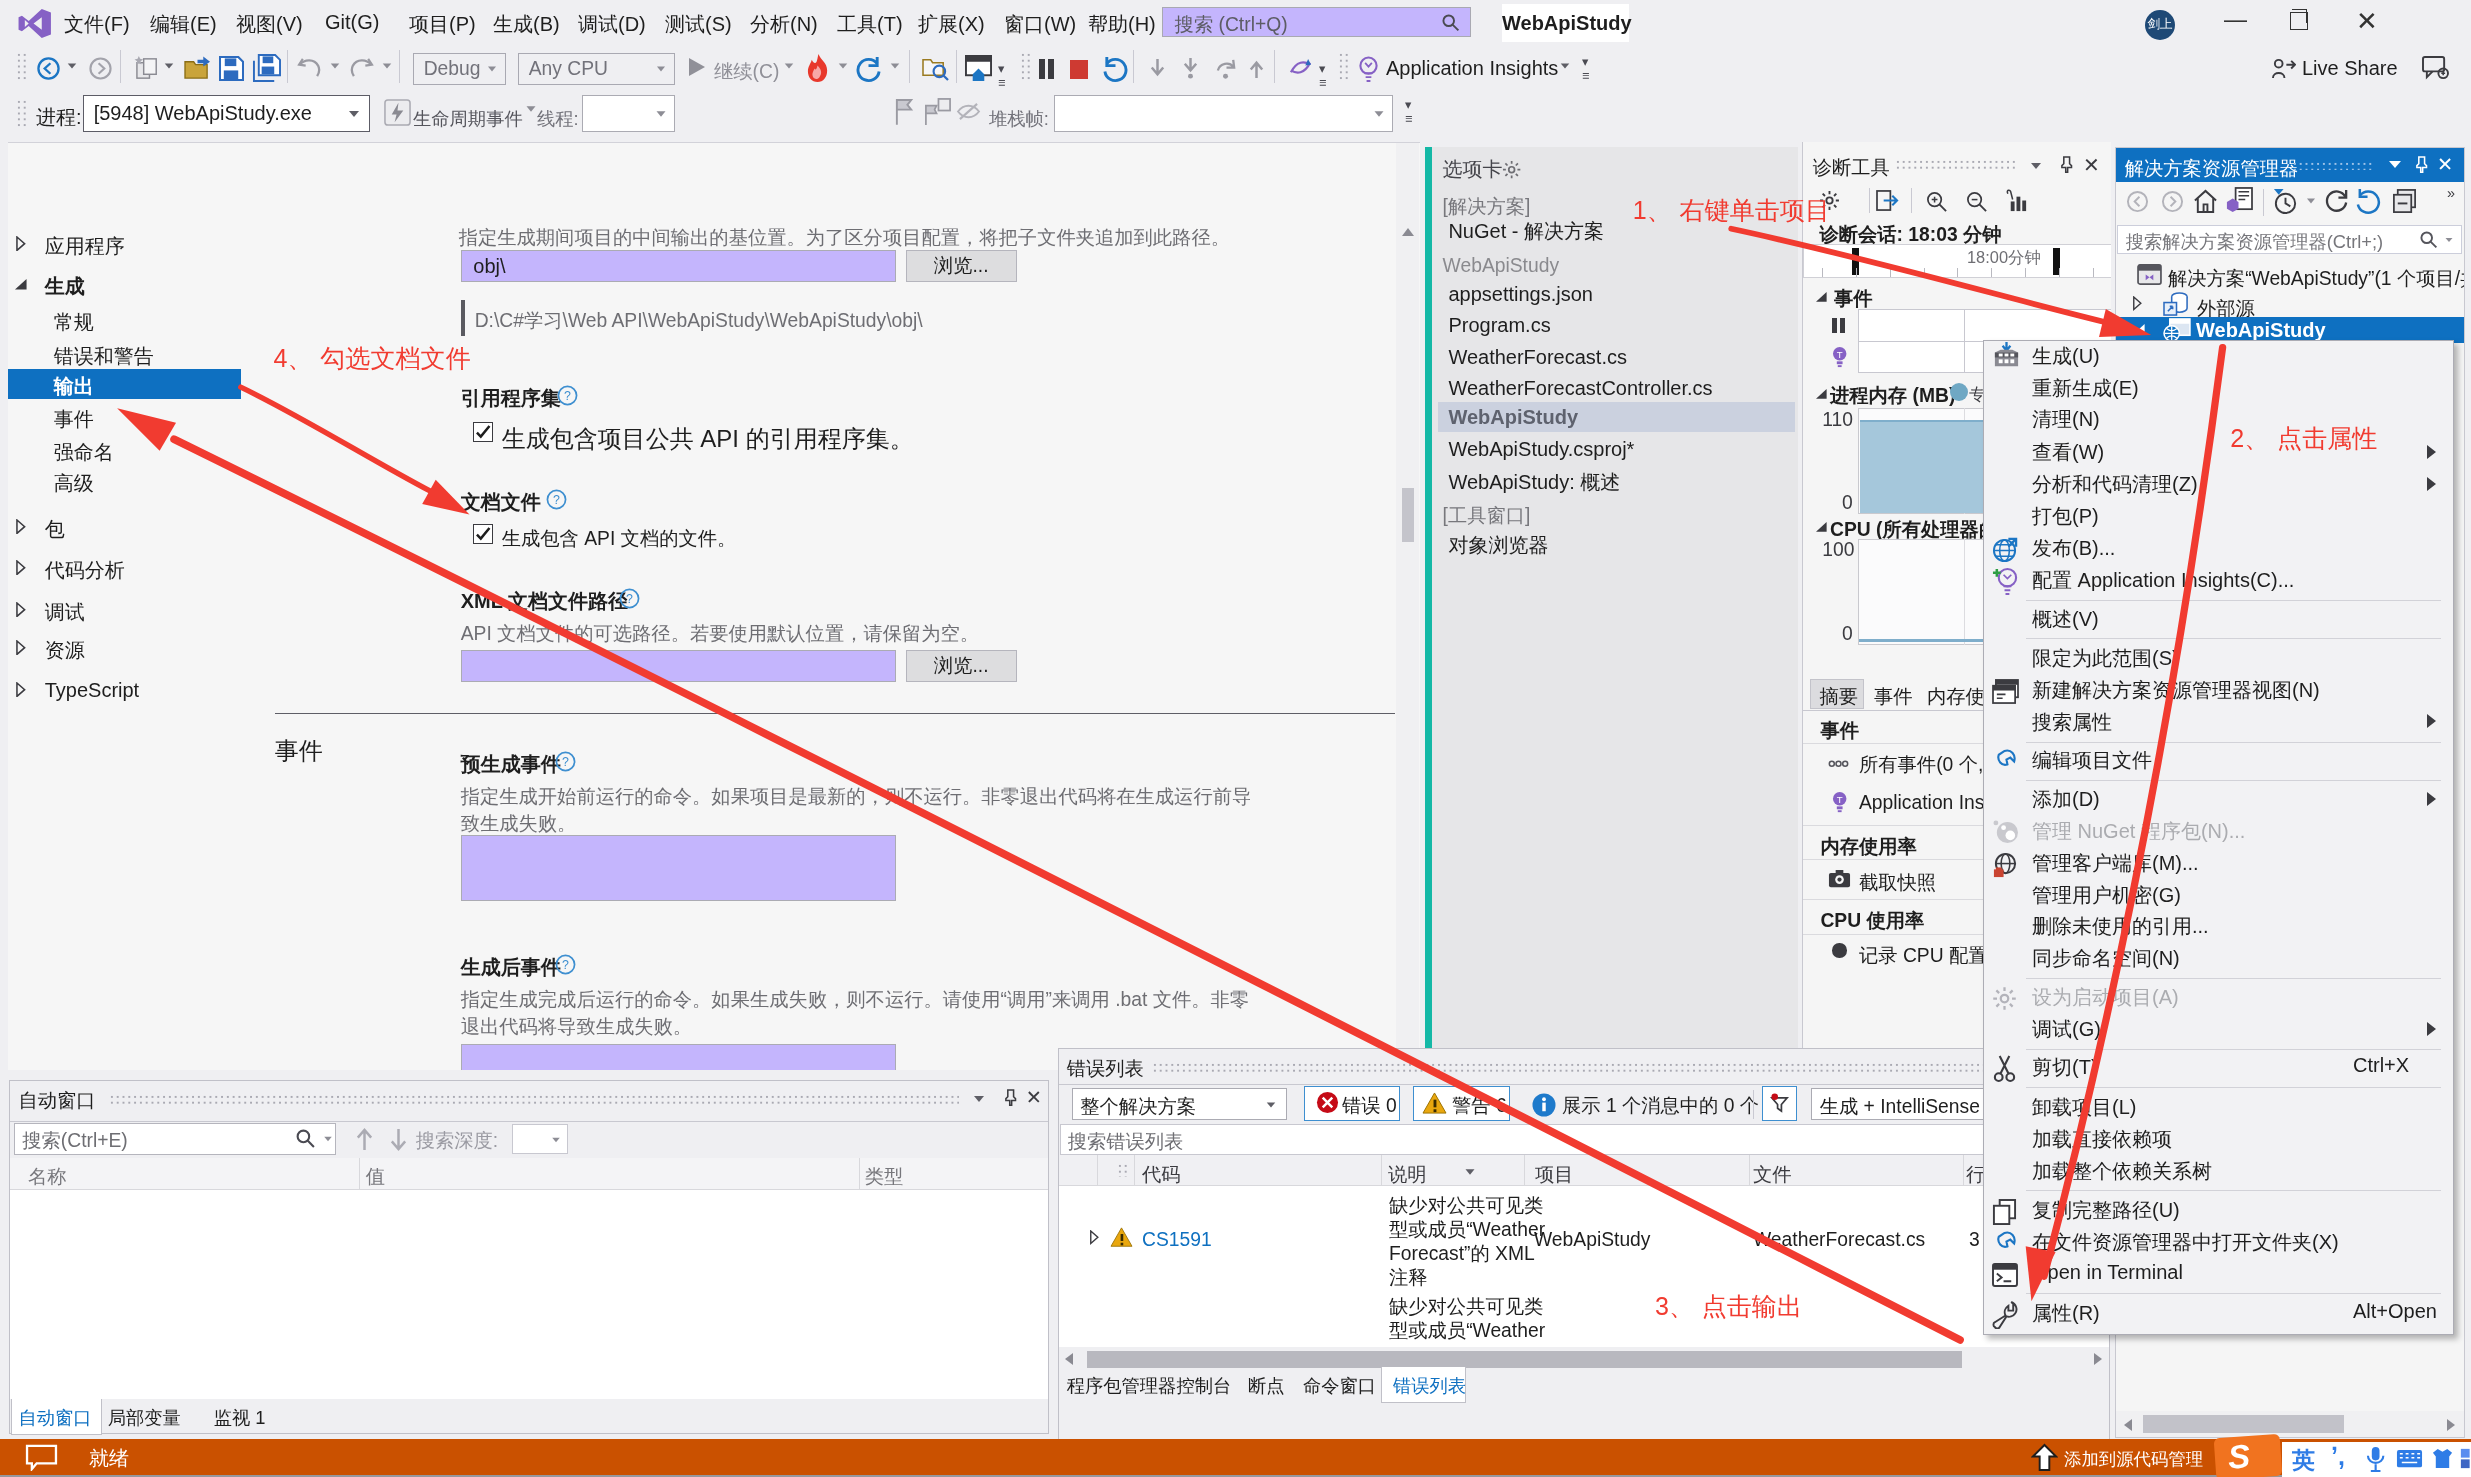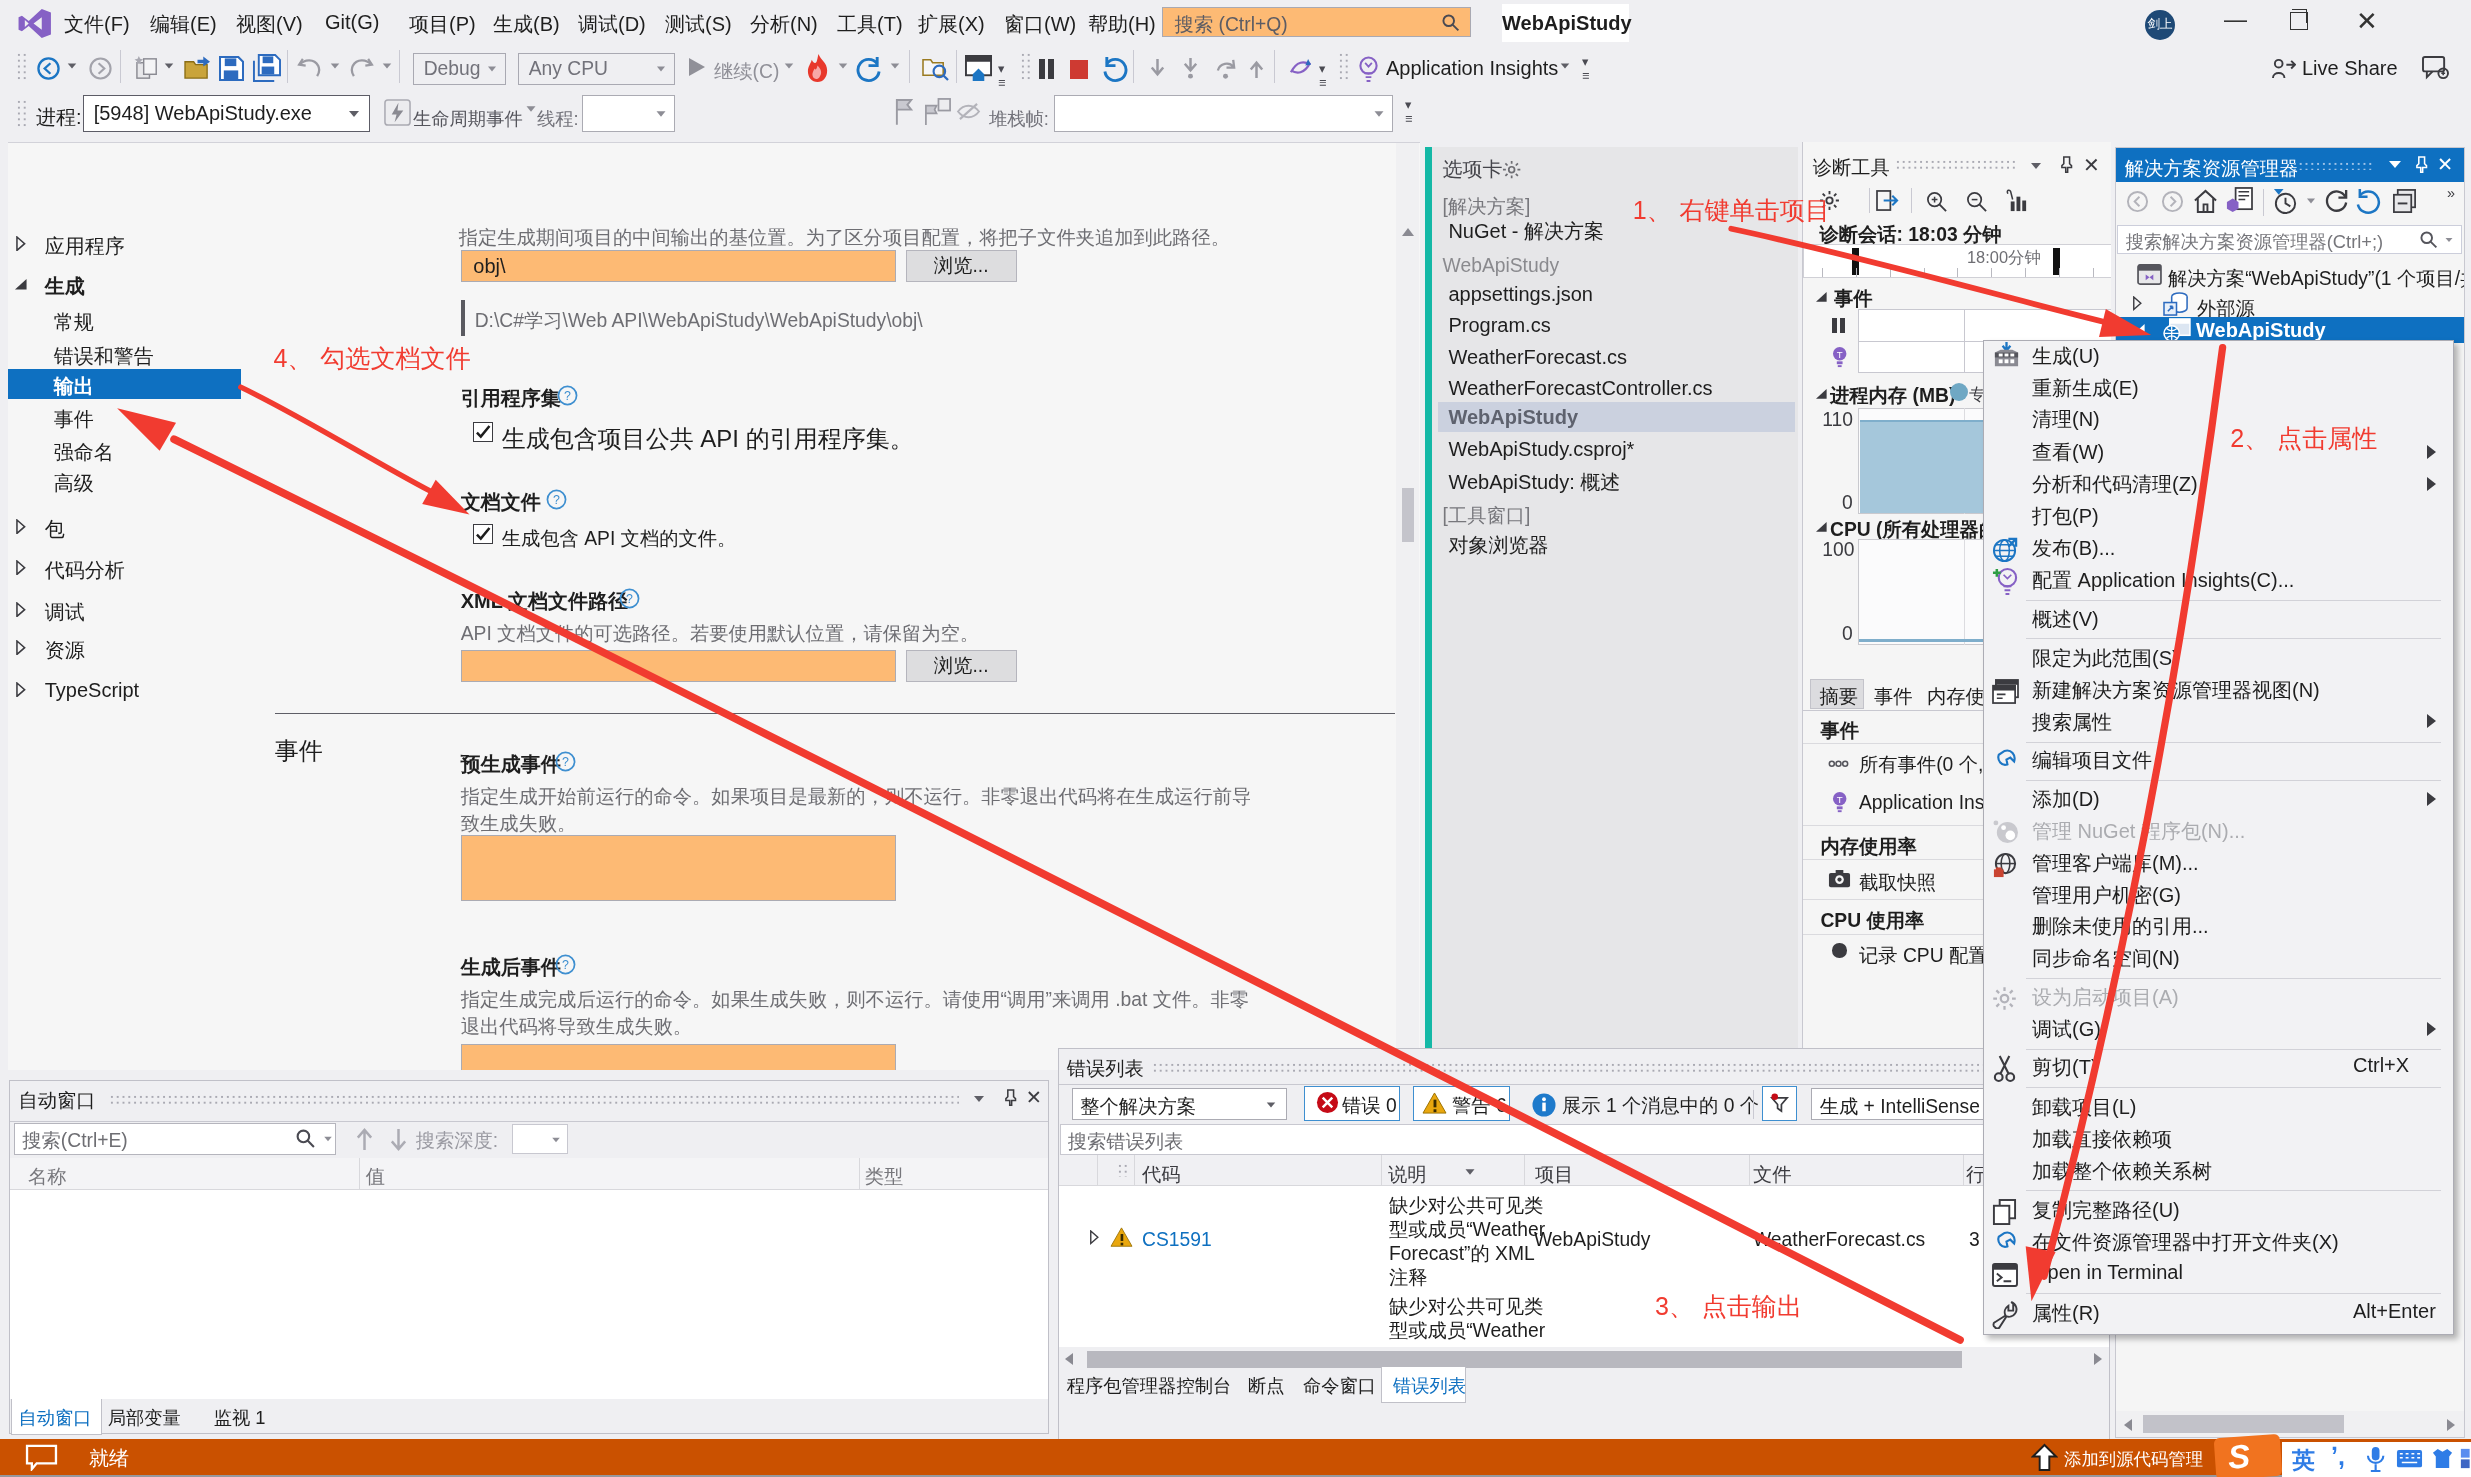--- a/index.html
+++ b/index.html
@@ -3,21 +3,21 @@
 <style>
 *{margin:0;padding:0;box-sizing:border-box}
 html,body{width:2472px;height:1477px;overflow:hidden}
 body{font-family:"Liberation Sans",sans-serif;background:#EFEFF2;color:#1E1E1E;position:relative}
 .abs{position:absolute}
 .grip{background-image:radial-gradient(circle,#A9A9B2 1.3px,transparent 1.5px);background-size:5.8px 5.8px}
 .sep{background:#C9C9D2}
 .ddl{background:#EFEFF2;border:1px solid #A9A9B2;color:#72727A;font-size:19.3px;line-height:30px;padding-left:9.7px}
 .caret{width:0;height:0;border-left:5.8px solid transparent;border-right:5.8px solid transparent;border-top:6.8px solid #5E5E66}
 .caretg{width:0;height:0;border-left:5.8px solid transparent;border-right:5.8px solid transparent;border-top:6.8px solid #8D8D95}
-.wbox{background:#fdba74;border:1px solid #ABABB3}
+.wbox{background:#c4b5fd;border:1px solid #ABABB3}
 .btn{background:#DDDDDF;border:1px solid #B5B5BD;color:#1E1E1E;font-size:19.3px;text-align:center}
 .b{font-weight:bold}
 .g{color:#6E6E73}
 .menuitem{position:absolute;left:2032px;font-size:20px;color:#1E1E1E;white-space:nowrap}
 .menuitem.dis{color:#ABACB0}
 .msep{position:absolute;left:2026px;width:415px;height:1px;background:#D2D2D8}
 .subarr{position:absolute;left:2427px;width:0;height:0;border-top:7.7px solid transparent;border-bottom:7.7px solid transparent;border-left:9.7px solid #3B3B40}
 .cjk21{font-size:20px;white-space:nowrap}
 </style></head><body>
 <div class="abs" style="left:0;top:0;width:2472px;height:42px;background:#EFEFF2">
@@ -776,21 +776,21 @@
 <div class="menuitem" style="top:1261px;z-index:21">Open in Terminal</div>
 <svg class="abs" style="left:1992px;top:1263px;z-index:21" width="26" height="24" viewBox="0 0 27 25">
     <rect x="1" y="1" width="25" height="23" rx="2" fill="#fff" stroke="#3B3B40" stroke-width="2"></rect>
     <rect x="1" y="1" width="25" height="6" fill="#3B3B40"></rect>
     <path d="M5 11 L10 15 L5 19 M12 19 L20 19" fill="none" stroke="#3B3B40" stroke-width="2"></path>
   </svg>
 <div class="menuitem" style="top:1300px;z-index:21">属性(R)</div>
 <svg class="abs" style="left:1992px;top:1300px;z-index:21" width="27" height="29" viewBox="0 0 28 30">
     <path d="M20 2 C25 4 27 10 24 14 C22 17 18 18 15 17 L8 28 C7 30 4 30 3 28 C1 27 1 24 3 23 L14 16 C12 12 14 8 17 6 L17 11 L22 11 L22 4 Z" fill="none" stroke="#3B3B40" stroke-width="2"></path>
   </svg>
-<div class="abs" style="left:2353px;top:1300px;font-size:20px;z-index:21;white-space:nowrap">Alt+Enter</div>
+<div class="abs" style="left:2353px;top:1300px;font-size:20px;z-index:21;white-space:nowrap">Alt+Open</div>
 <div class="msep" style="top:600px;z-index:21"></div>
 <div class="msep" style="top:638px;z-index:21"></div>
 <div class="msep" style="top:742px;z-index:21"></div>
 <div class="msep" style="top:780px;z-index:21"></div>
 <div class="msep" style="top:978px;z-index:21"></div>
 <div class="msep" style="top:1049px;z-index:21"></div>
 <div class="msep" style="top:1087px;z-index:21"></div>
 <div class="msep" style="top:1190px;z-index:21"></div>
 <div class="msep" style="top:1293px;z-index:21"></div>
 <svg class="abs" style="left:0;top:0;z-index:40" width="2472" height="1477" viewBox="0 0 2560 1530">

